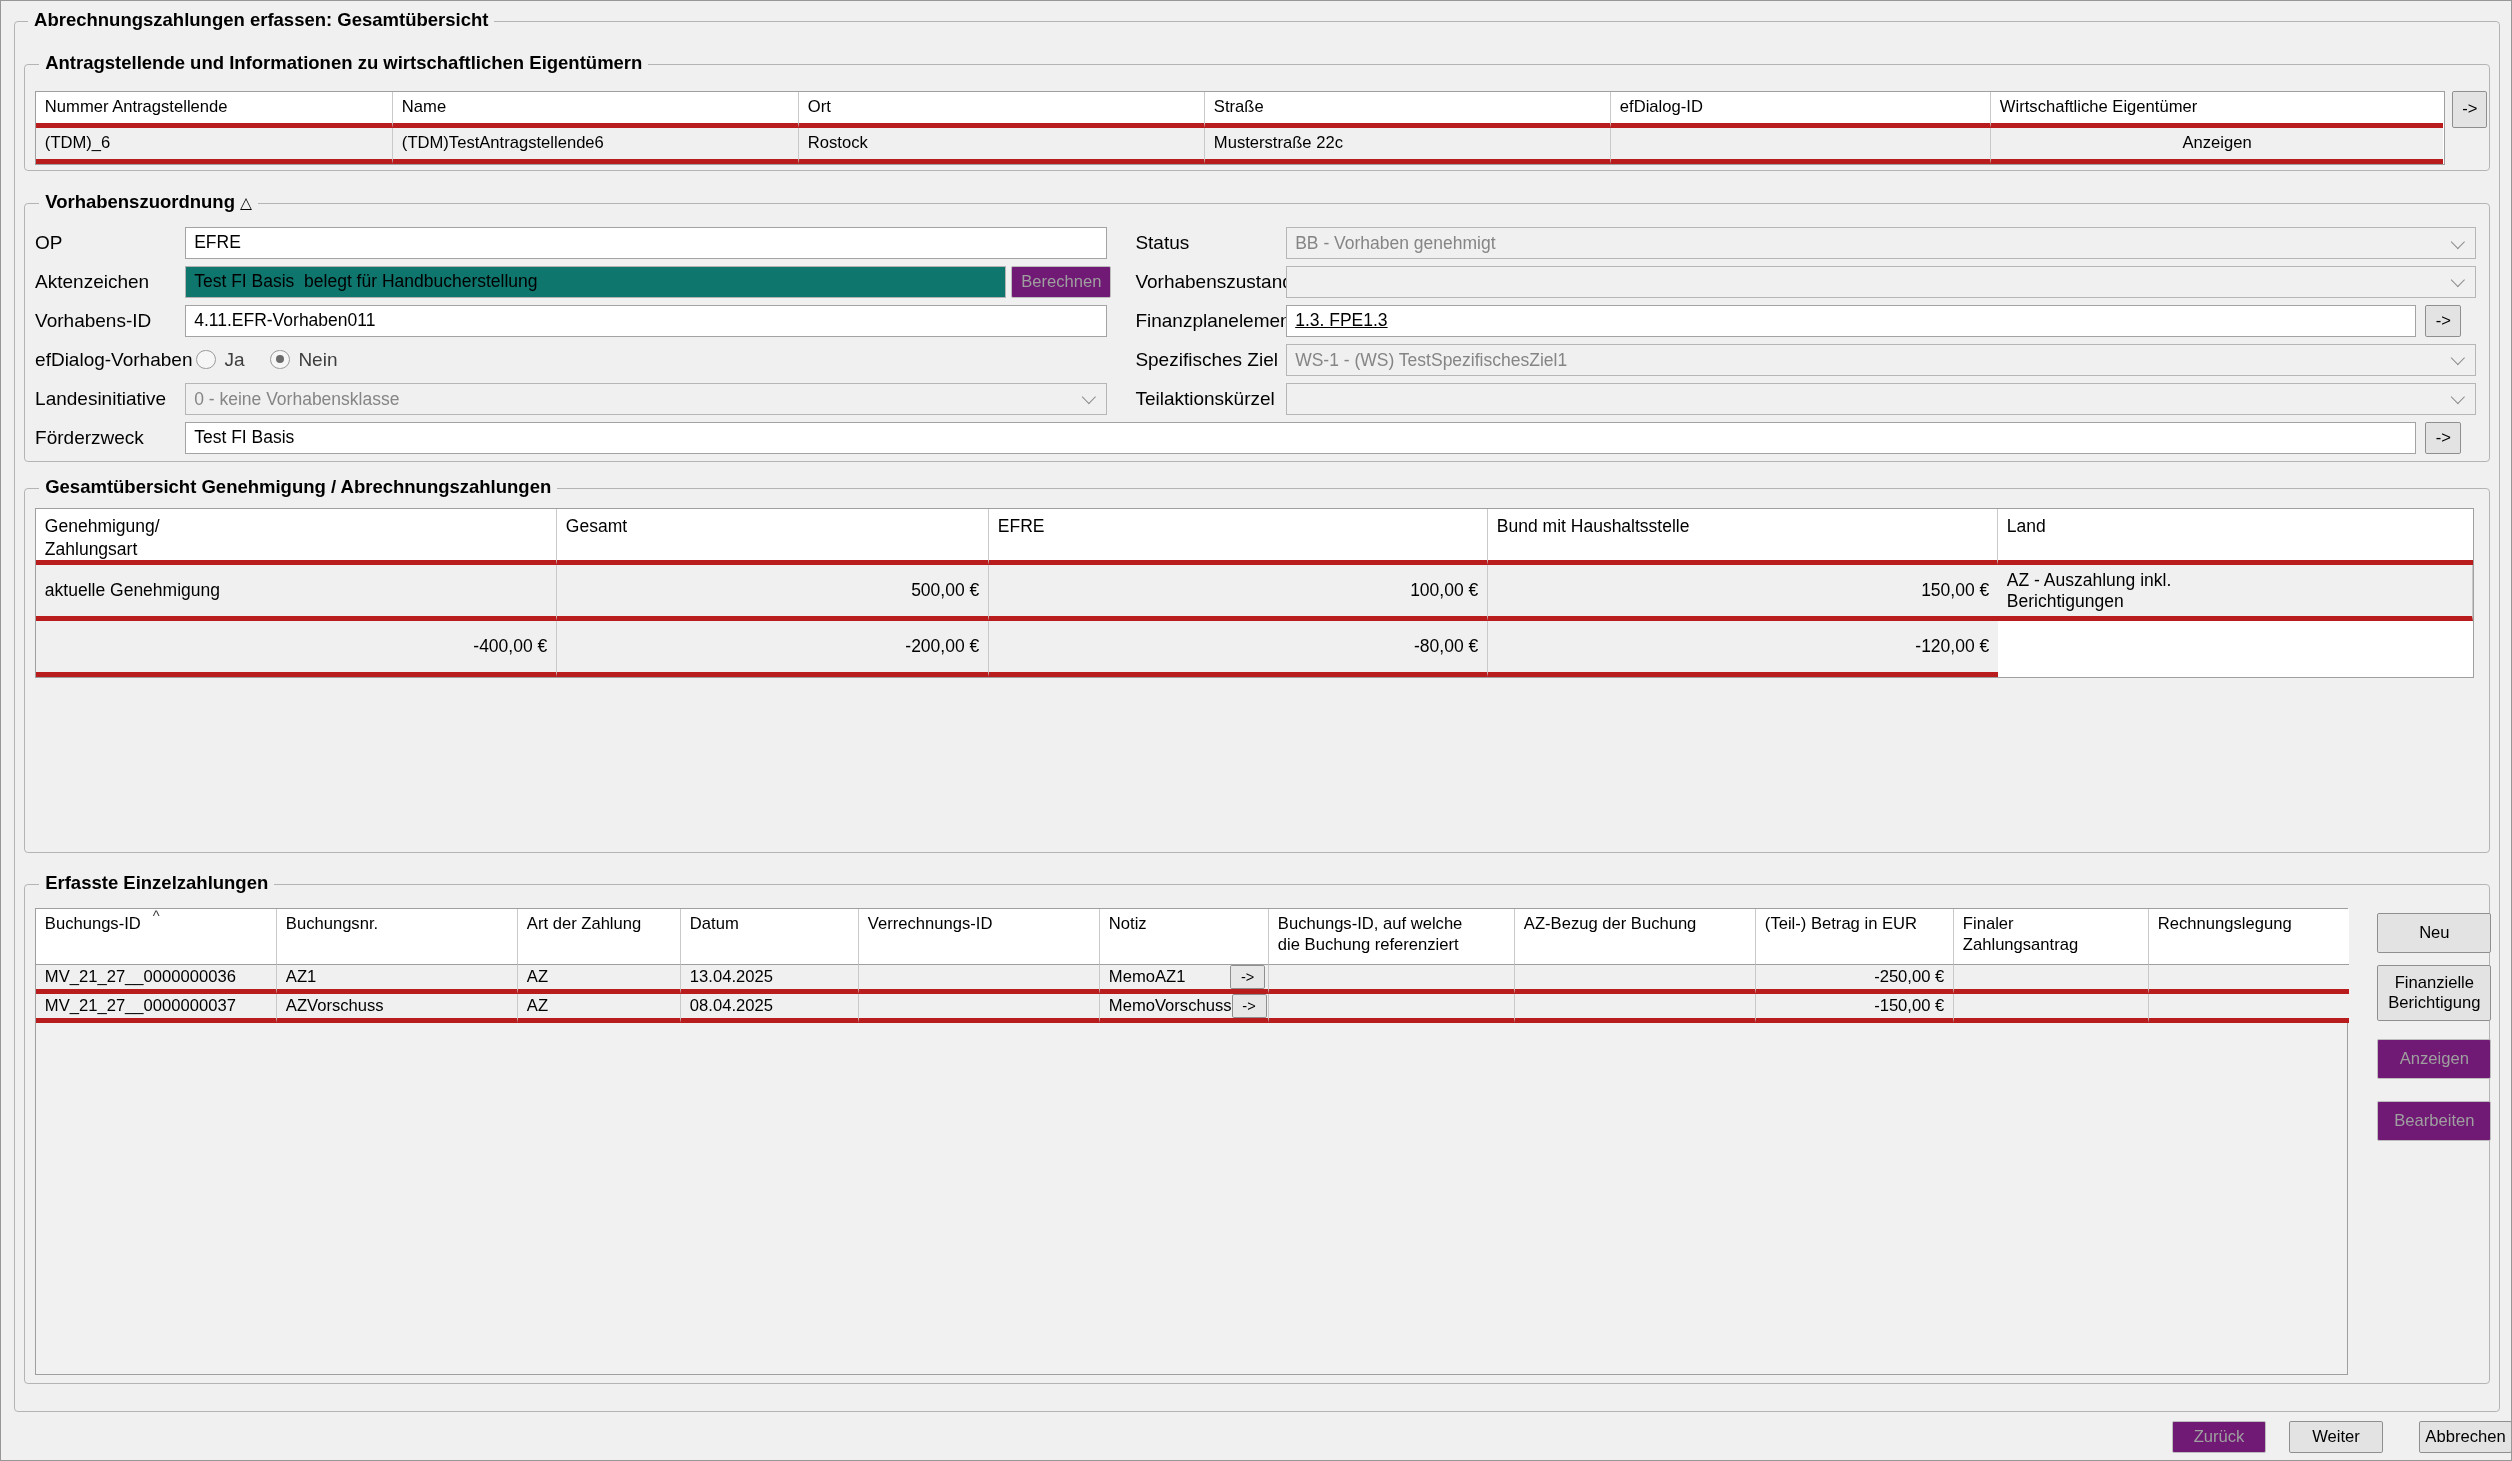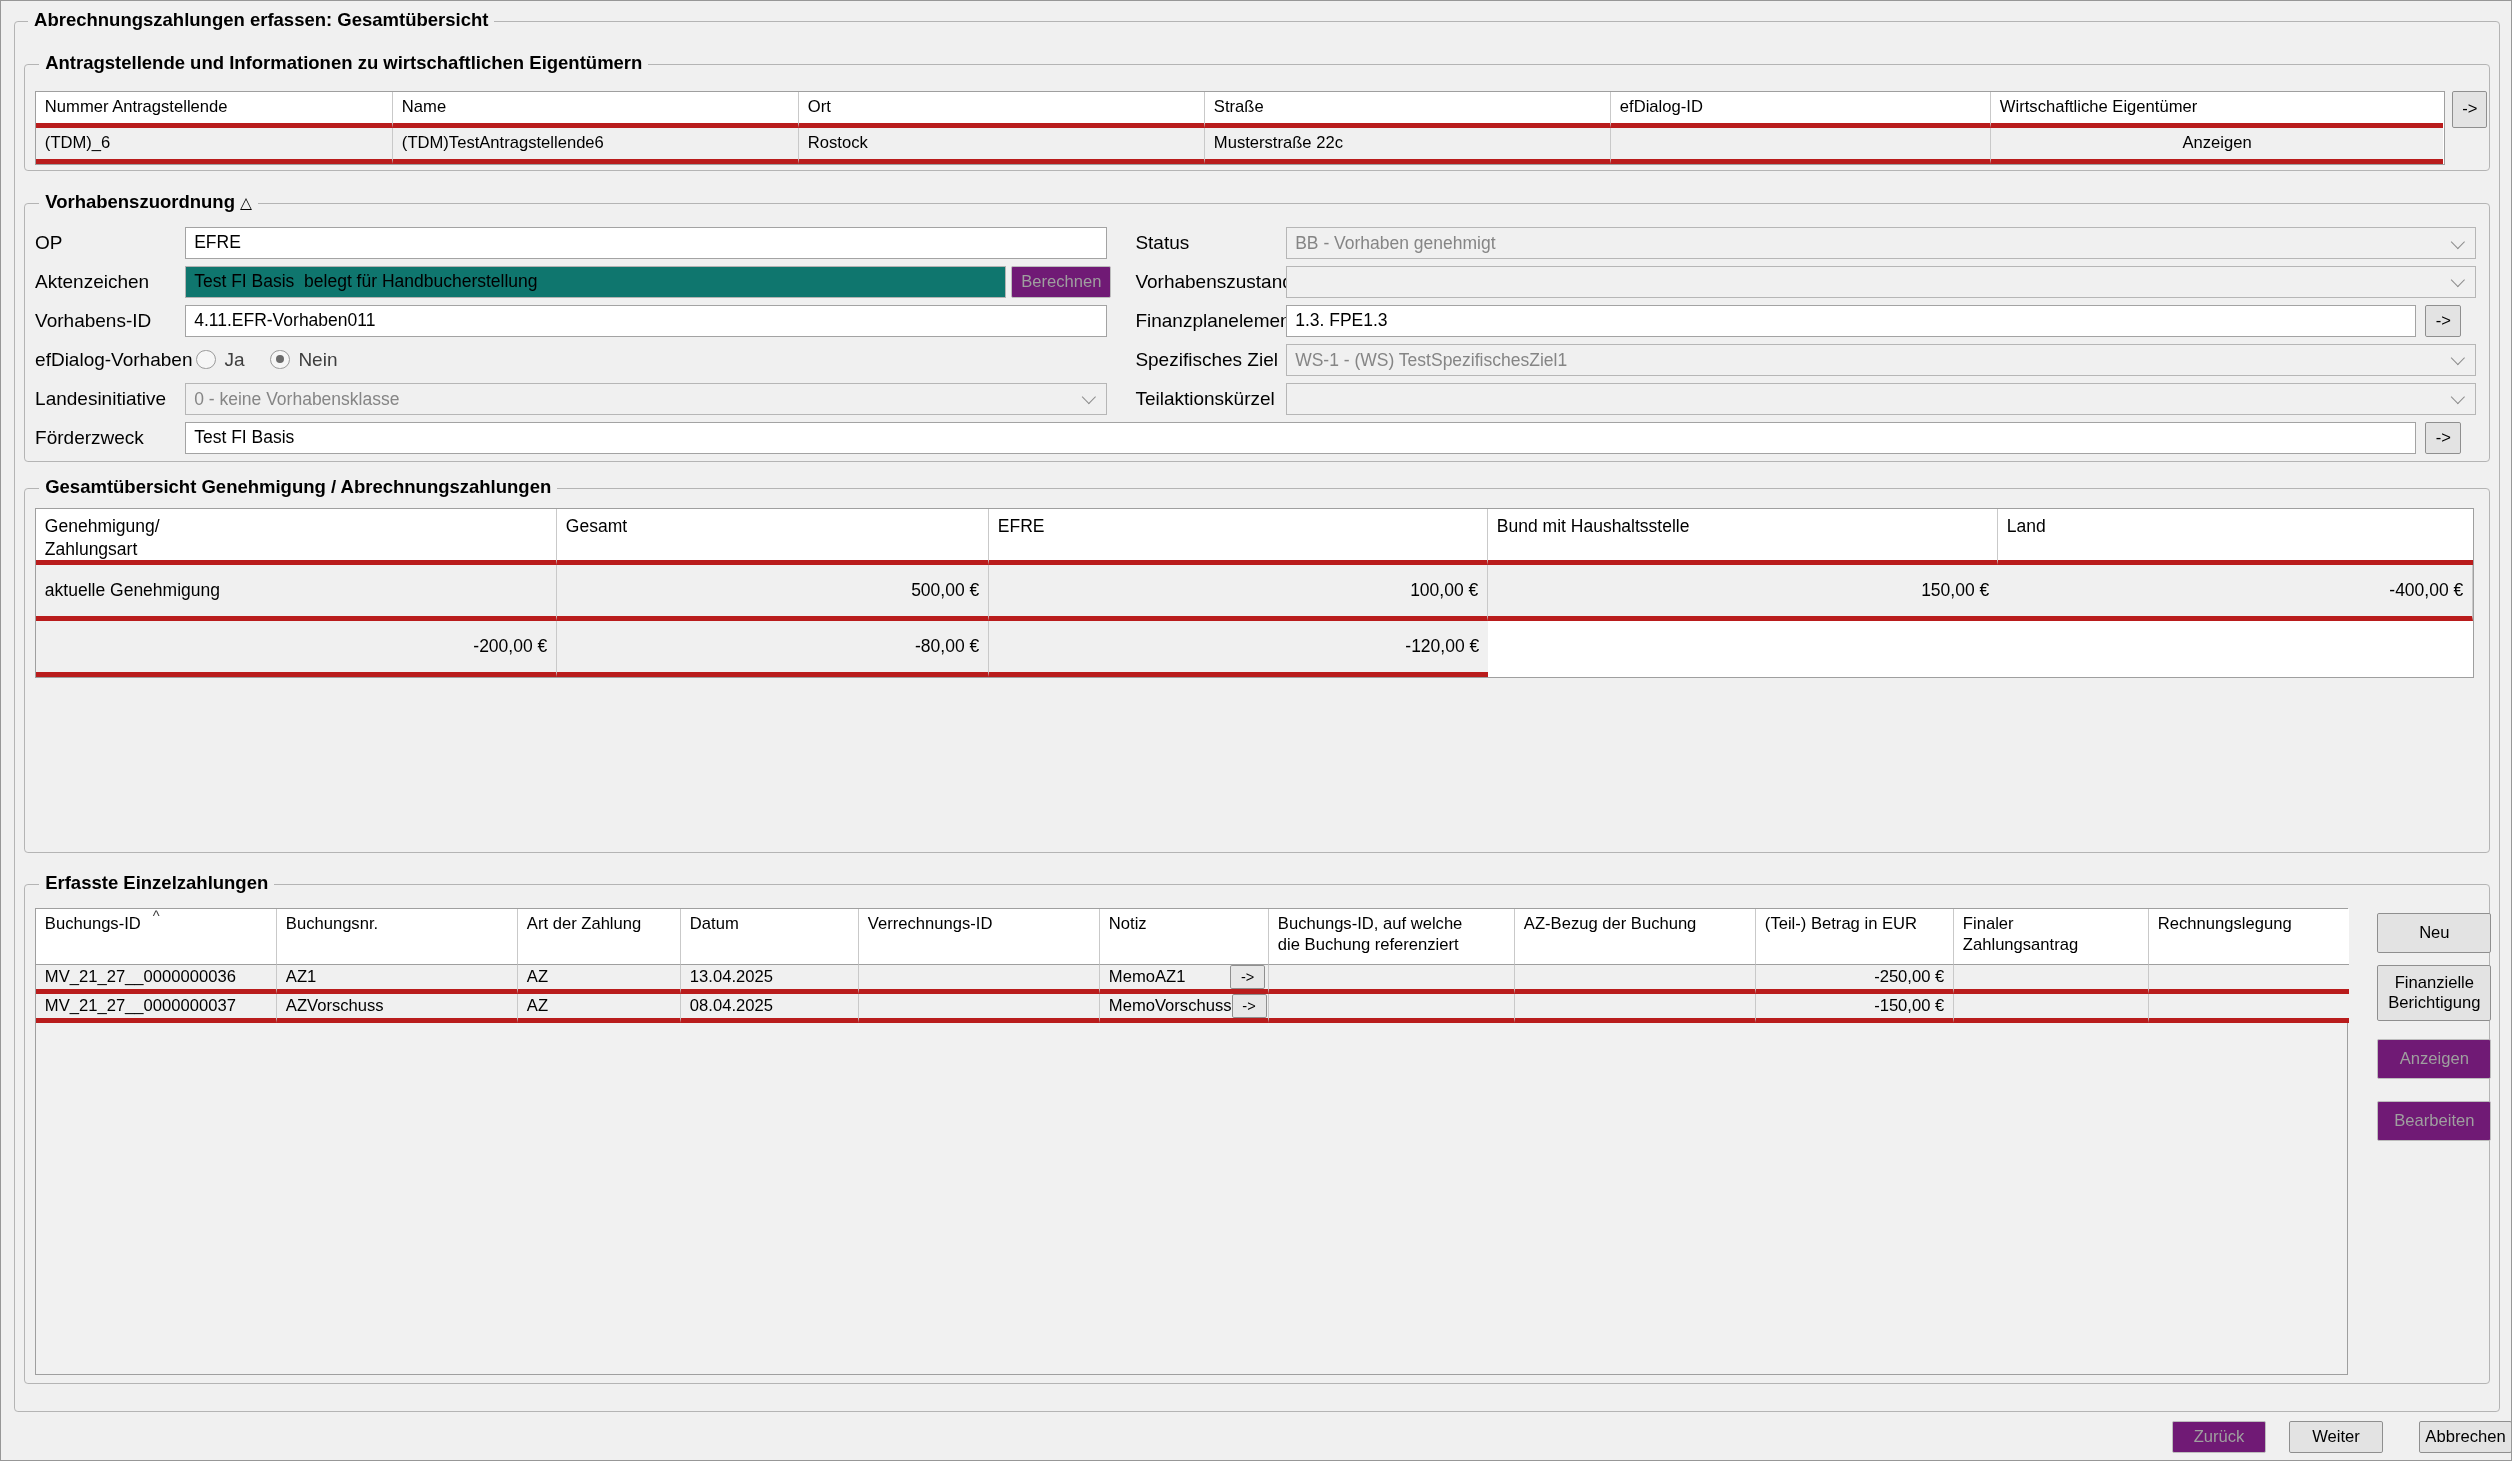--- a/index.html
+++ b/index.html
@@ -118,21 +118,21 @@
         <span class="chev"></span>
       </div>
 
       <div class="lbl" style="left:1110px;top:62px;">Vorhabenszustand</div>
       <div class="combo" style="left:1261px;top:62px;width:1190px;">
         <span></span>
         <span class="chev"></span>
       </div>
 
       <div class="lbl" style="left:1110px;top:101px;">Finanzplanelement</div>
-      <input class="tb" style="left: 1261px; top: 101px; width: 1130px;" value="1.3. FPE1.3">
+      <input class="tb" style="left: 1261px; top: 101px; width: 1130px; text-decoration: underline;" value="1.3. FPE1.3">
       <button class="btn" style="left:2400px;top:101px;width:36px;height:32px;">-&gt;</button>
 
       <div class="lbl" style="left:1110px;top:140px;">Spezifisches Ziel</div>
       <div class="combo" style="left:1261px;top:140px;width:1190px;">
         <span>WS-1 - (WS) TestSpezifischesZiel1</span>
         <span class="chev"></span>
       </div>
 
       <div class="lbl" style="left:1110px;top:179px;">Teilaktionskürzel</div>
       <div class="combo" style="left:1261px;top:179px;width:1190px;">
@@ -150,20 +150,22 @@
         <div class="c hd top">Gesamt</div>
         <div class="c hd top">EFRE</div>
         <div class="c hd top">Bund mit Haushaltsstelle</div>
         <div class="c hd top nr">Land</div>
 
         <div class="c dt pre">aktuelle Genehmigung</div>
         <div class="c dt num">500,00 €</div>
         <div class="c dt num">100,00 €</div>
         <div class="c dt num nr">150,00 €</div>
 
+        <div class="c dt pre">AZ - Auszahlung inkl.
+Berichtigungen</div>
         <div class="c dt num">-400,00 €</div>
         <div class="c dt num">-200,00 €</div>
         <div class="c dt num">-80,00 €</div>
         <div class="c dt num nr">-120,00 €</div>
       </div>
     </div>
 
     <div class="groupbox" style="left:9.7px;top:862px;width:2466px;height:500px;">
       <div class="legend">Erfasste Einzelzahlungen</div>
 

